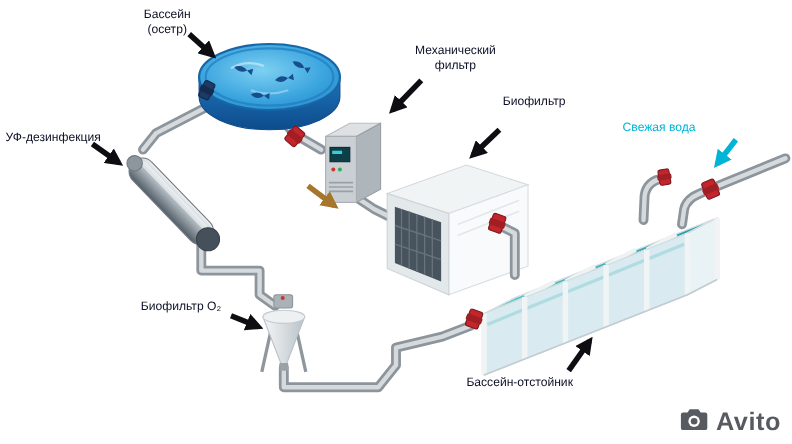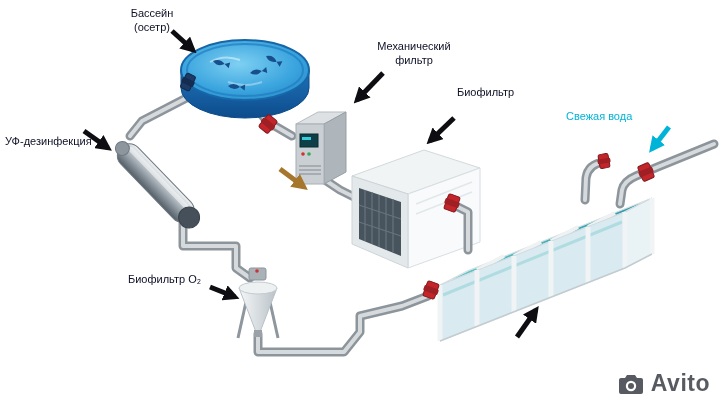--- a/index.html
+++ b/index.html
@@ -9,21 +9,21 @@
   .lbl {
     position:absolute; font-size:11px; font-weight:normal; line-height:1.25;
     color:var(--label-text,#0d1026); white-space:pre-line;
   }
   .lbl.center { text-align:center; }
   .lbl.cyan { color:var(--fresh-water-text,#00b4d8); }
   .po { fill:none; stroke:#8d959c; stroke-width:9; stroke-linejoin:round; stroke-linecap:round; }
   .pi { fill:none; stroke:#d6dadd; stroke-width:4; stroke-linejoin:round; stroke-linecap:round; }
   .arrow { fill:none; stroke-width:5; stroke-linecap:butt; }
   .watermark {
-    position:absolute; right:10px; bottom:7px; display:flex; align-items:center; gap:7px;
+    position:absolute; right:10px; bottom:7px; display:flex; gap:7px;
     color:#3a3f46; opacity:.85;
   }
   .watermark span { font-size:23px; font-weight:bold; letter-spacing:.5px; }
 </style>
 </head>
 <body>
 
 <div class="stage">
 
   <svg width="720" height="404" viewBox="0 0 720 404">
@@ -197,22 +197,23 @@
       <path class="arrow" d="M669,127 L652,149" stroke="#00b4d8" marker-end="url(#ahC)"></path>
     </g>
   </svg>
 
   <div class="lbl center" style="left:112px; top:7px; width:80px;">Бассейн
 (осетр)</div>
   <div class="lbl center" style="left:366px; top:40px; width:96px;">Механический
 фильтр</div>
   <div class="lbl" style="left:457px; top:86px;">Биофильтр</div>
   <div class="lbl cyan" style="left:566px; top:110px;">Свежая вода</div>
-  <div class="lbl" style="left:5px; top:119px;margin-top:16px;">УФ-дезинфекция</div>
+  <div class="lbl" style="left:5px; top:119px;">УФ-дезинфекция</div>
   <div class="lbl" style="left:128px; top:273px;">Биофильтр О₂</div>
+  <div class="lbl" style="left:424px; top:342px;">Бассейн-отстойник</div>
 
   <div class="watermark">
     <svg width="26" height="22" viewBox="0 0 26 22">
       <path d="M9 2 L17 2 L19 5 L23 5 Q25 5 25 7 L25 19 Q25 21 23 21 L3 21 Q1 21 1 19 L1 7 Q1 5 3 5 L7 5 Z" fill="#3a3f46"></path>
       <circle cx="13" cy="13" r="5.2" fill="#ffffff"></circle>
       <circle cx="13" cy="13" r="3" fill="#3a3f46"></circle>
     </svg>
     <span>Avito</span>
   </div>
 

